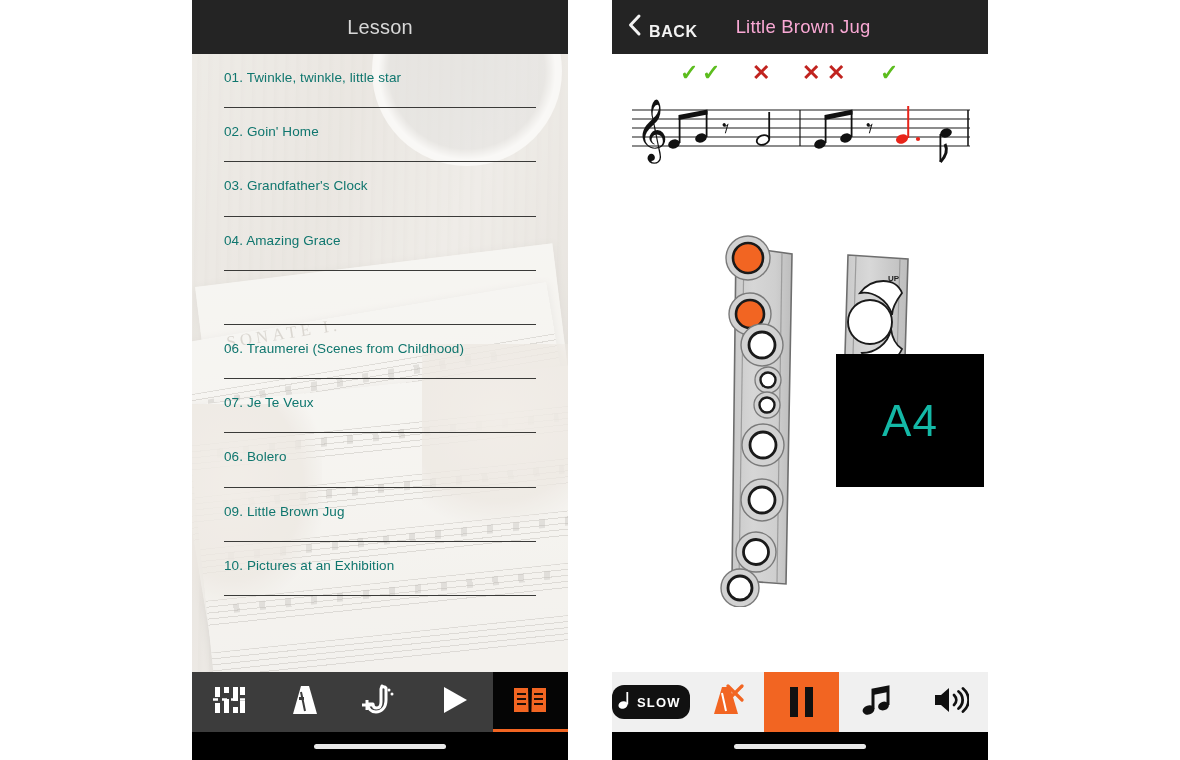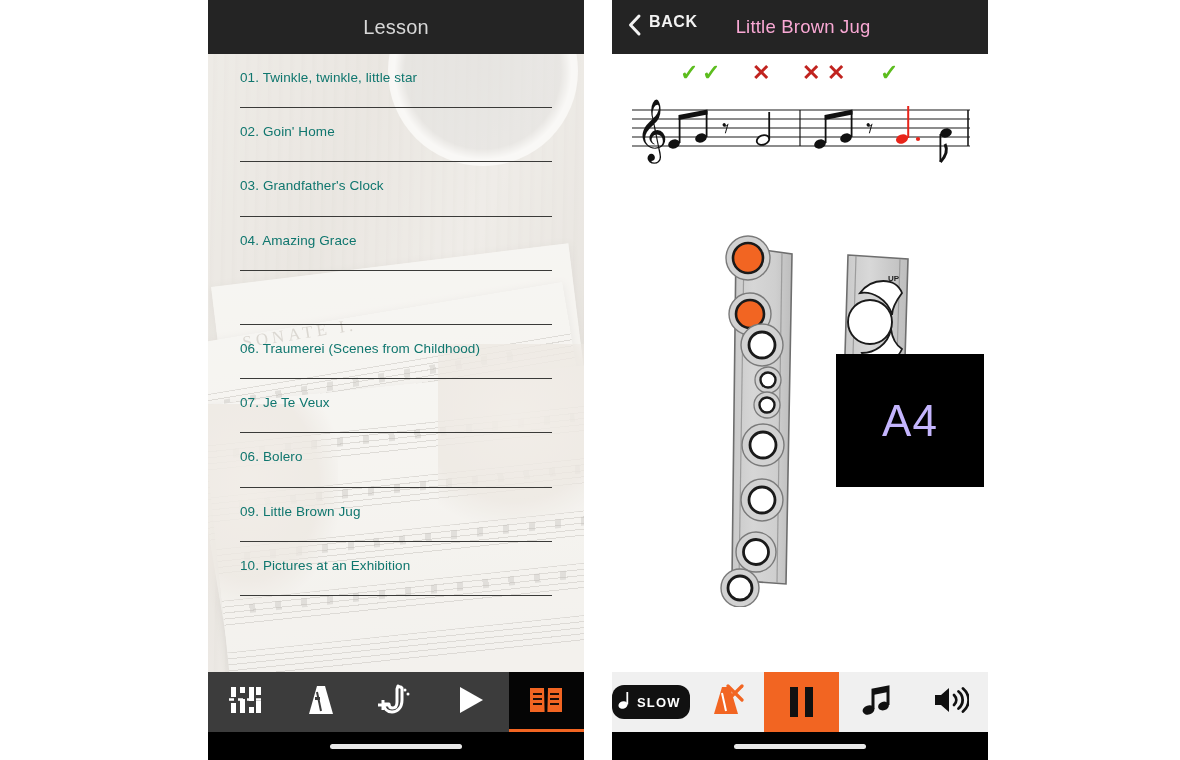--- a/index.html
+++ b/index.html
@@ -9,21 +9,21 @@
     font-family: "Liberation Sans", sans-serif;
     overflow: hidden;
   }
   .stage { position: relative; width: 1180px; height: 760px; background: #fff; }
 
   
   .phone {
     position: absolute; top: 0; height: 760px; width: 376px;
     overflow: hidden; background: #fff;
   }
-  #phone-left  { left: 208px; }
+  #phone-left  { left: 192px; }
   #phone-right { left: 612px; }
 
   
   .nav-dark {
     height: 54px; background: #242424;
     display: flex; align-items: center; justify-content: center;
     position: relative;
   }
   .nav-title {
     color: #d8d8d8; font-size: 20px; font-weight: 400; letter-spacing: .2px;
@@ -127,21 +127,21 @@
     display: flex; align-items: center; justify-content: center;
   }
   .home-bar { width: 132px; height: 5px; border-radius: 3px; background: #e9e9e9; }
 
   
   .nav-right {
     height: 54px; background: #242424;
     display: flex; align-items: center; position: relative;
   }
   .back-btn {
-    display: flex; align-items: flex-start; gap: 7px;
+    display: flex; align-items: flex-end; gap: 7px;
     margin-left: 14px; cursor: pointer;
   }
   .back-label { color: #f2f2f2; font-size: 16px; font-weight: 700; letter-spacing: .6px; }
   .right-title {
     color: #f9a8d4; font-size: 18.5px; margin-left: 38px; letter-spacing: .2px;
   }
 
   .play-body {
     position: relative; height: 618px; background: #fff;
   }
@@ -158,21 +158,21 @@
   .fingering { position: absolute; left: 98px; top: 178px; }
   .octave-key { position: absolute; left: 222px; top: 195px; }
 
   .note-panel {
     position: absolute; left: 224px; top: 300px;
     width: 148px; height: 133px;
     background: #000;
     display: flex; align-items: center; justify-content: center;
   }
   .note-panel-text {
-    color: #c4b5fd; font-size: 44px; font-weight: 400; letter-spacing: 1px;
+    color: #14b8a6; font-size: 44px; font-weight: 400; letter-spacing: 1px;
   }
 
   .tabbar-right {
     height: 60px; background: #f0f0f0;
     display: flex; align-items: stretch;
   }
   .tab-r {
     flex: 1; display: flex; align-items: center; justify-content: center;
     cursor: pointer;
   }

